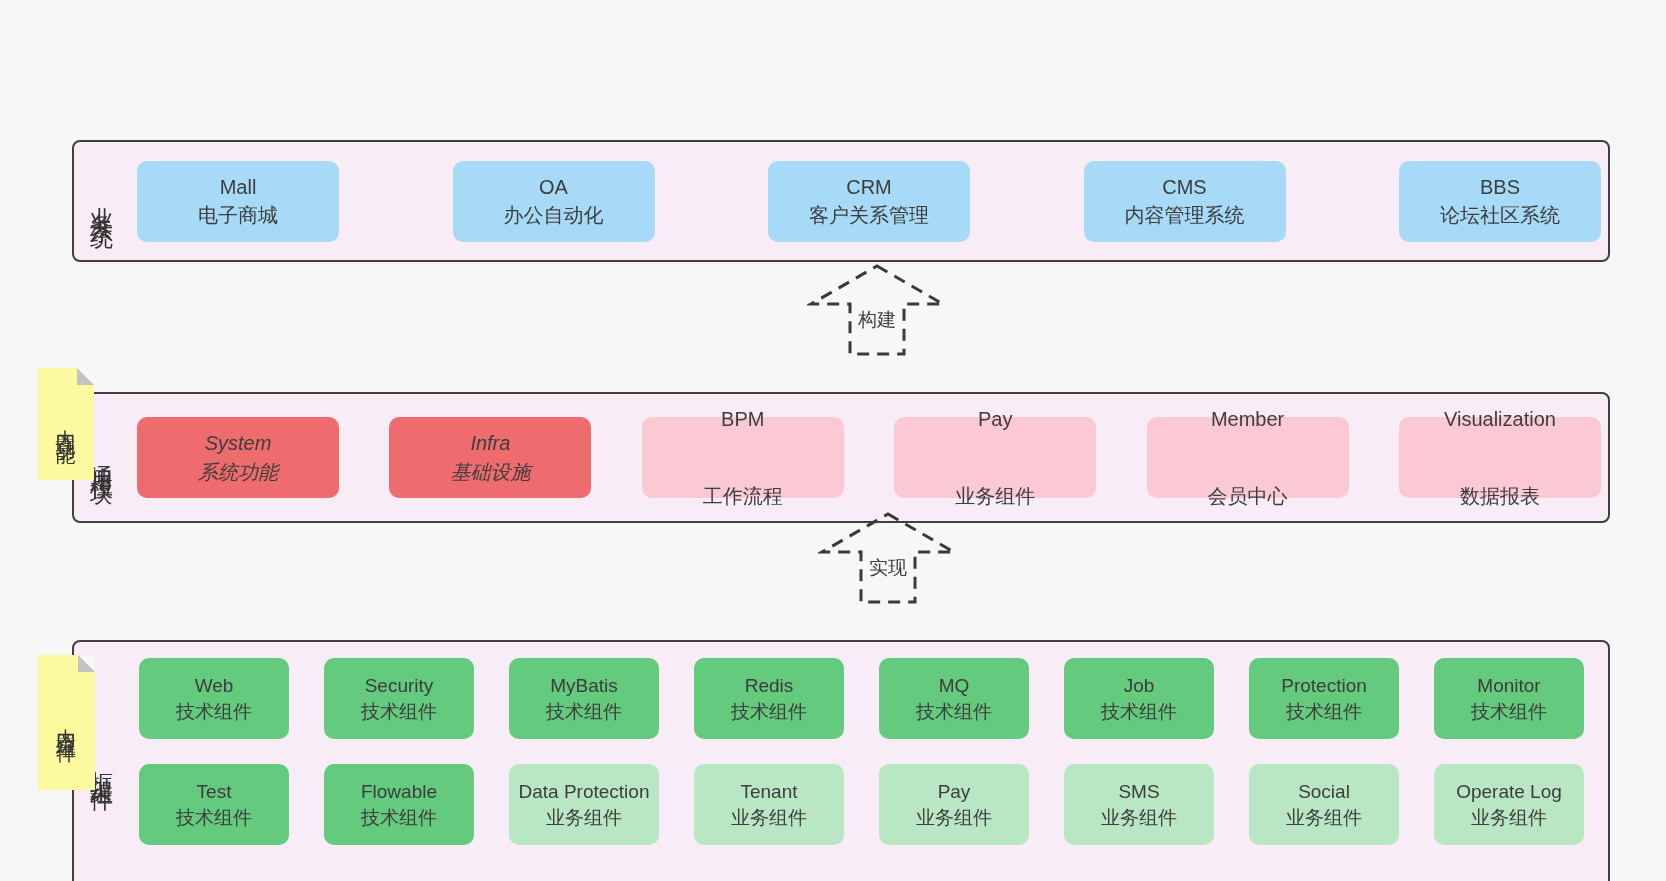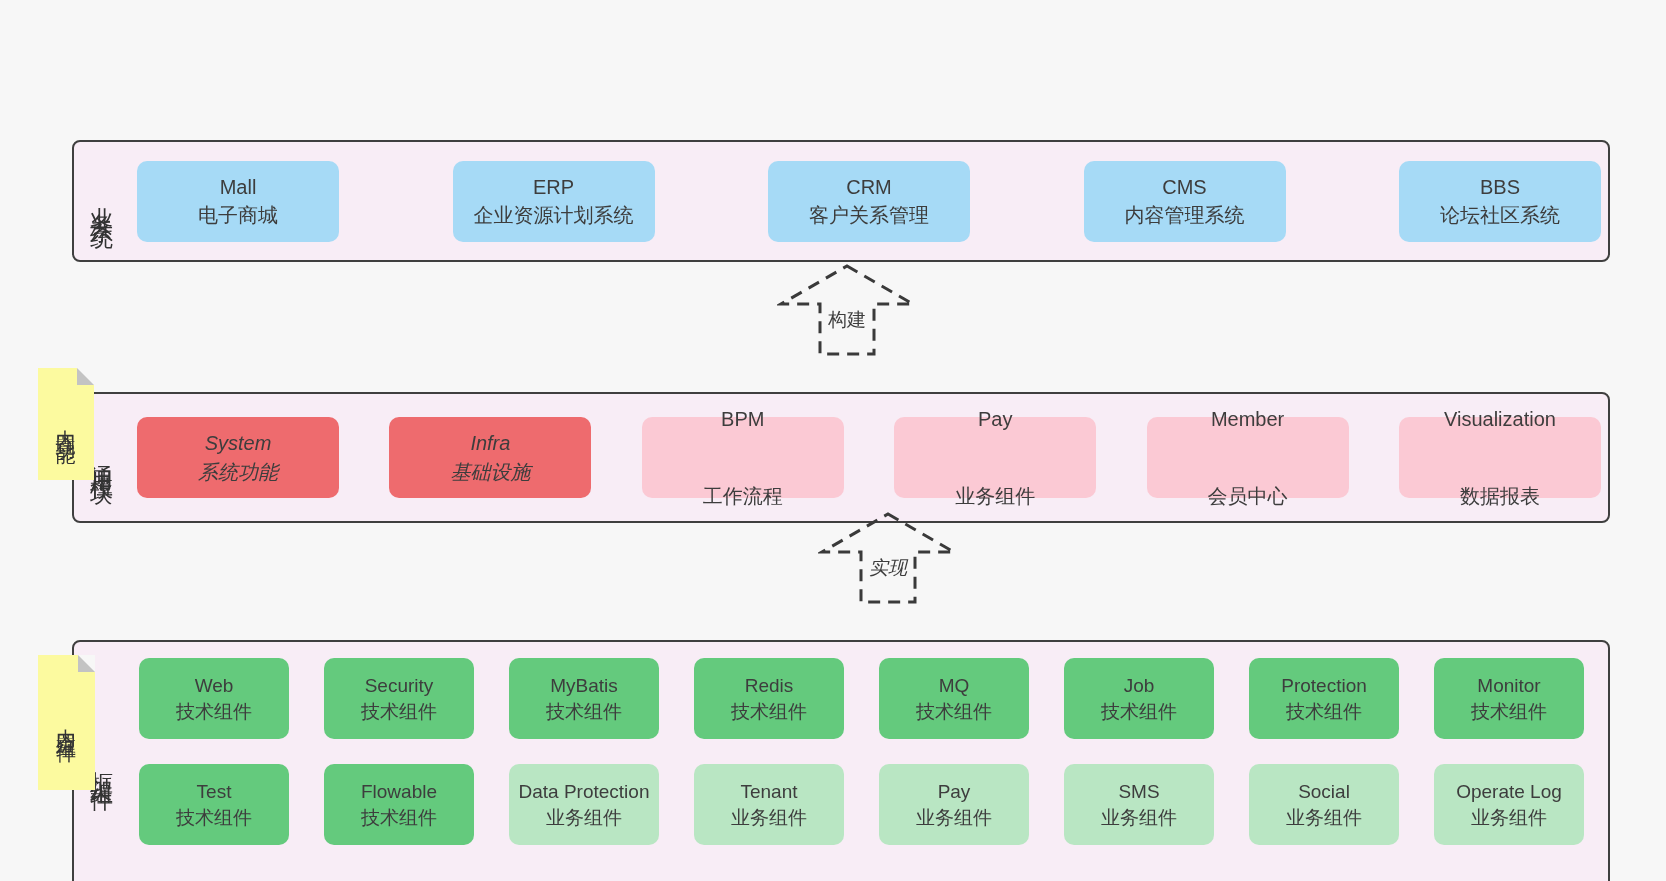--- a/index.html
+++ b/index.html
@@ -37,40 +37,40 @@
   .note-mid{left:38px;top:368px;width:56px;height:112px;}
   .note-bot{left:38px;top:655px;width:57px;height:135px;}
   .note::before{content:"";position:absolute;top:0;right:0;border-style:solid;
     border-width:0 17px 17px 0;border-color:#f7f7f7 #f7f7f7 #c3c3c3 #c3c3c3;}
   .note-label{position:absolute;left:50%;top:50%;transform:translate(-50%,-50%);
     writing-mode:vertical-rl;text-orientation:upright;letter-spacing:5px;
     font-size:20px;color:#333;line-height:1;}
 
   
   .arrow{position:absolute;width:140px;height:96px;}
-  .arrow-1{left:777px;top:262px;}
-  .arrow-2{left:818px;top:510px;font-style:italic;}
+  .arrow-1{left:807px;top:262px;}
+  .arrow-2{left:818px;top:510px;}
   .arrow svg{display:block;width:140px;height:96px;}
   .arrow text{font-size:19px;fill:#3d3d3d;font-family:"Liberation Sans","DejaVu Sans",sans-serif;}
 </style>
 </head>
 <body>
 
 <div class="canvas">
 
   <div class="band band-top">
     <div class="band-title">业务系统</div>
     <div class="row">
       <div class="box v-blue">
         <span>Mall</span>
         <span>电子商城</span>
       </div>
       <div class="box v-blue">
-        <span>ERP</span>
-        <span>企业资源计划系统</span>
+        <span>OA</span>
+        <span>办公自动化</span>
       </div>
       <div class="box v-blue">
         <span>CRM</span>
         <span>客户关系管理</span>
       </div>
       <div class="box v-blue">
         <span>CMS</span>
         <span>内容管理系统</span>
       </div>
       <div class="box v-blue">

